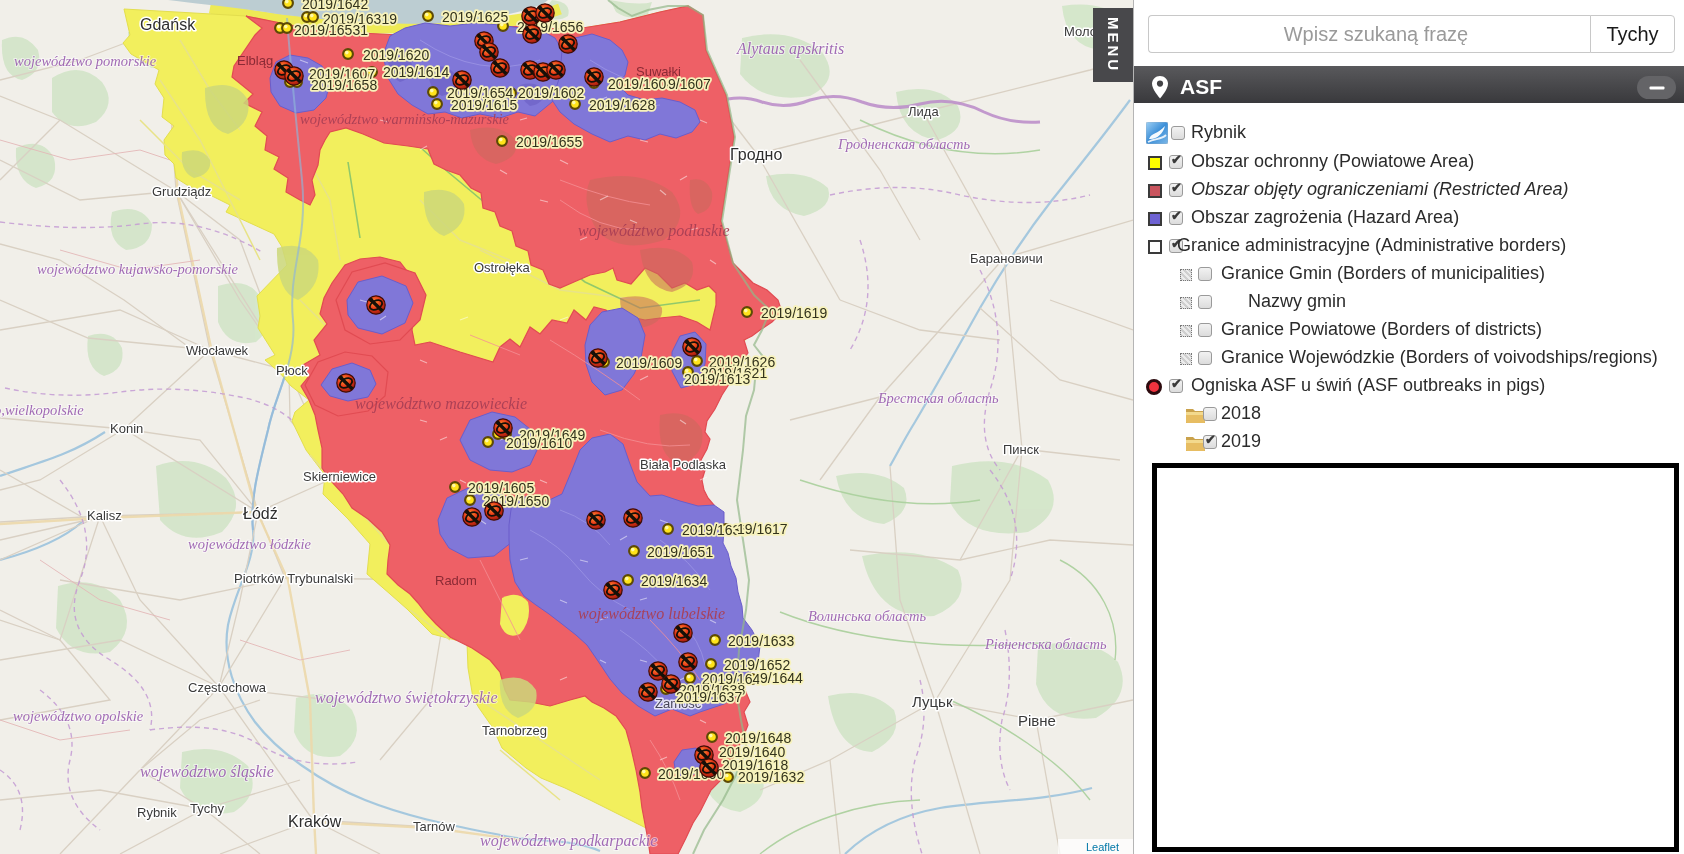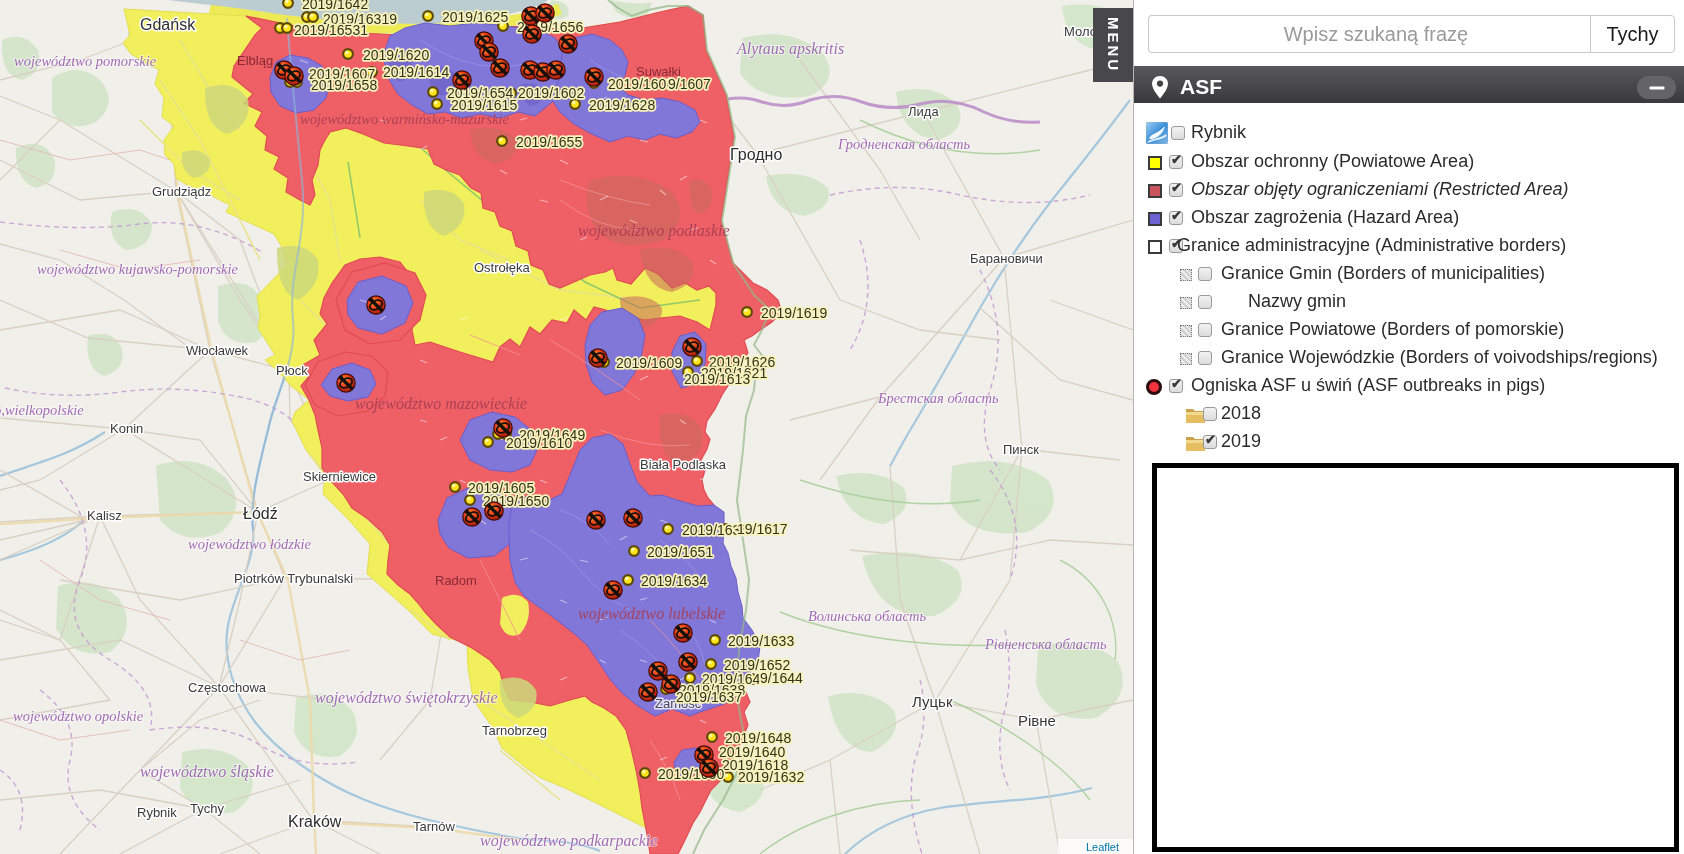--- a/index.html
+++ b/index.html
@@ -510,21 +510,21 @@
         <div class="lbl" style="left:87px;">Granice Gmin (Borders of municipalities)</div>
   </div>
   <div class="row" style="left:0;top:289px;">
     <div class="dsq" style="left:46px;top:8px;"></div>
     <div class="cb" style="left:64px;top:6px;"></div>
         <div class="lbl" style="left:87px;margin-left:27px;">Nazwy gmin</div>
   </div>
   <div class="row" style="left:0;top:317px;">
     <div class="dsq" style="left:46px;top:8px;"></div>
     <div class="cb" style="left:64px;top:6px;"></div>
-        <div class="lbl" style="left:87px;">Granice Powiatowe (Borders of pomorskie)</div>
+        <div class="lbl" style="left:87px;">Granice Powiatowe (Borders of districts)</div>
   </div>
   <div class="row" style="left:0;top:345px;">
     <div class="dsq" style="left:46px;top:8px;"></div>
     <div class="cb" style="left:64px;top:6px;"></div>
         <div class="lbl" style="left:87px;">Granice Wojewódzkie (Borders of voivodships/regions)</div>
   </div>
   <div class="row" style="left:0;top:373px;">
     <div style="position:absolute;left:12px;top:6px;width:16px;height:16px;border-radius:50%;background:#f0333f;border:3px solid #2c0a0e;box-sizing:border-box;"></div>
     <div class="cb ck" style="left:35px;top:6px;"></div>
         <div class="lbl" style="left:57px;">Ogniska ASF u świń (ASF outbreaks in pigs)</div>

